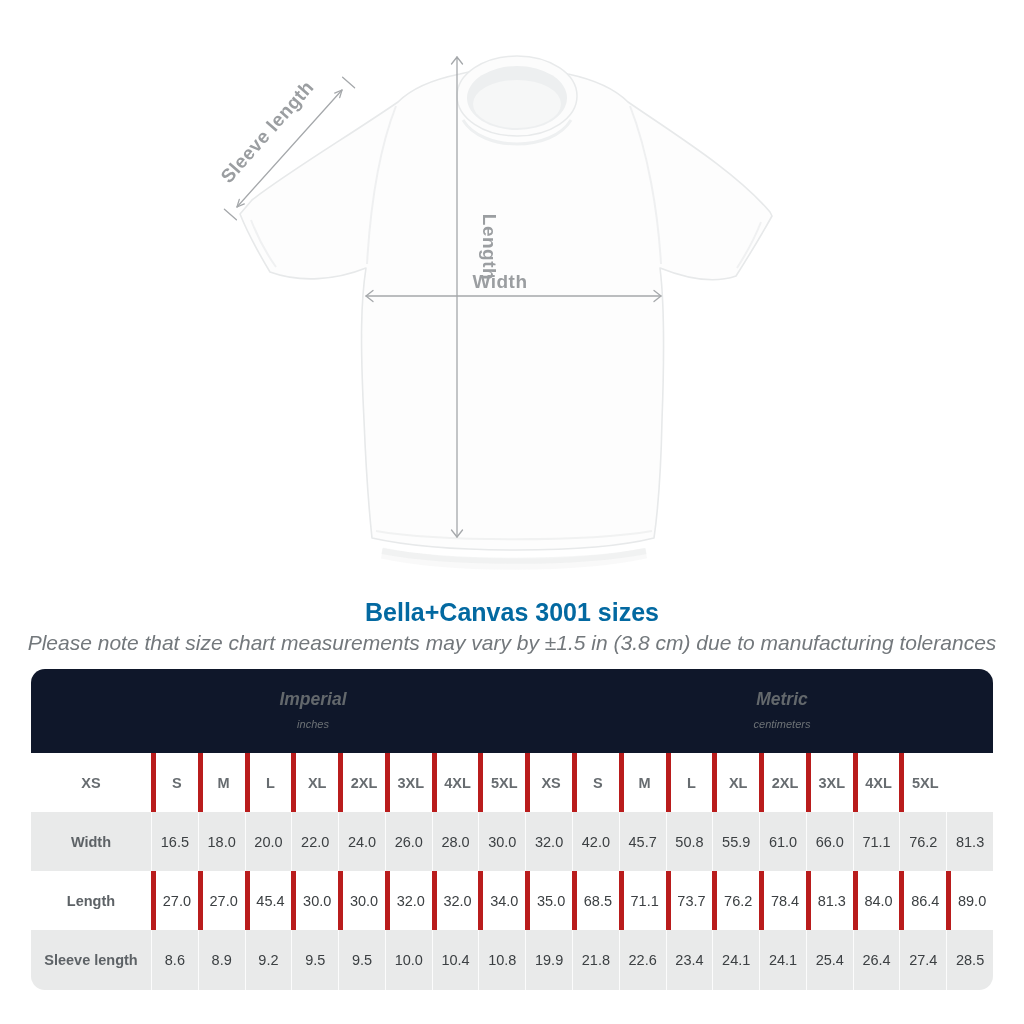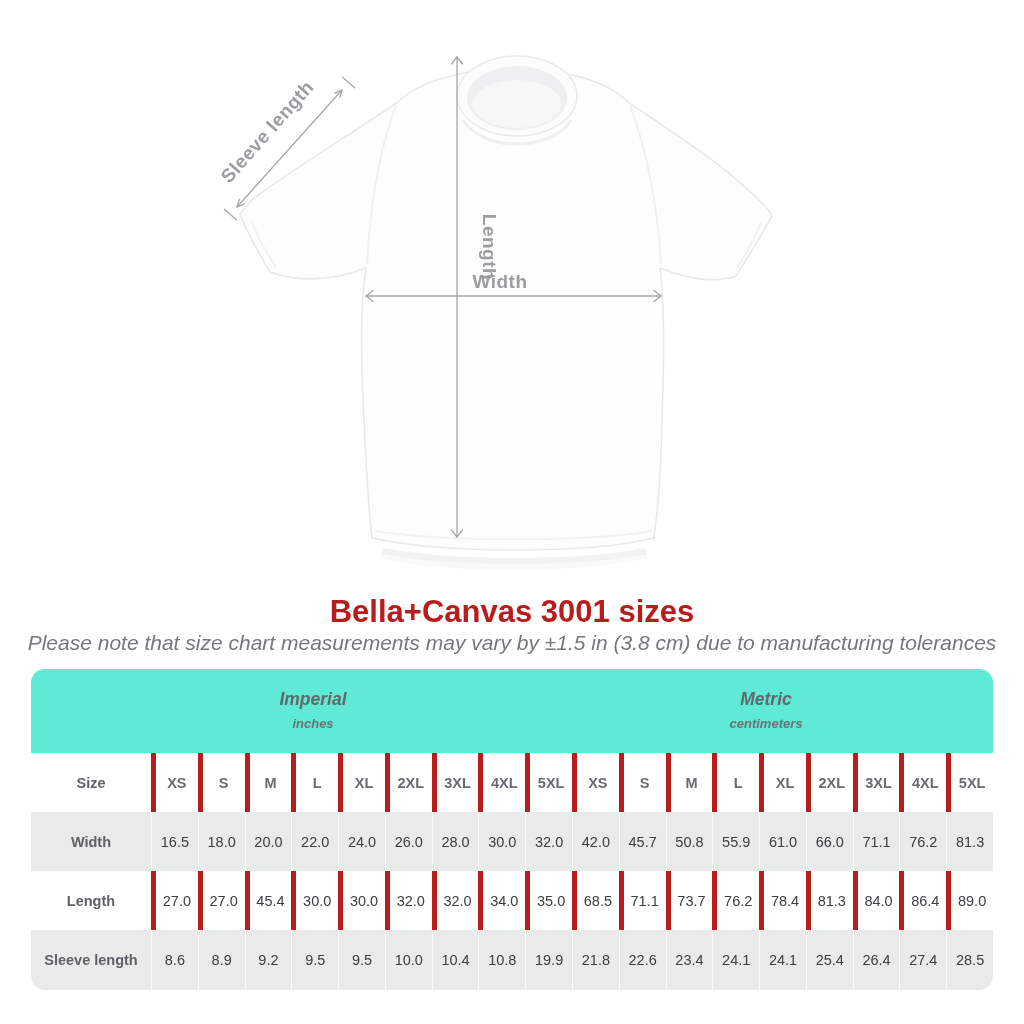--- a/index.html
+++ b/index.html
@@ -6,40 +6,40 @@
   body{
     width:1024px;height:1024px;overflow:hidden;background:#ffffff;
     font-family:"Liberation Sans","DejaVu Sans",sans-serif;
     -webkit-font-smoothing:antialiased;
   }
   .illustration{position:relative;width:1024px;height:592px;}
   .illustration svg{display:block;}
 
   .page-title{
     margin:6px 0 8px 0;text-align:center;
-    font-size:31px;font-weight:700;color:#b91c1c;line-height:28px;
+    font-size:25px;font-weight:700;color:#0369a1;line-height:28px;
   }
   .page-subtitle{
     margin:8px 0 0 0;text-align:center;
     font-size:21px;font-style:italic;color:#73787c;line-height:18px;
   }
 
   .size-table{
     position:relative;width:962px;margin:17px 0 0 31px;
     font-size:14.5px;color:#3c4043;
   }
   .band{
-    position:relative;height:84px;background:#5eead4;
+    position:relative;height:84px;background:#0f172a;
     border-radius:14px 14px 0 0;
   }
   .sec{position:absolute;top:20px;transform:translateX(-50%);text-align:center;white-space:nowrap;}
   .sec-imperial{left:282px;}
-  .sec-metric{left:735px;}
+  .sec-metric{left:751px;}
   .sec .sec-name{font-style:italic;font-weight:700;font-size:17.5px;color:#63686c;line-height:20px;}
-  .sec .sec-unit{font-style:italic;font-size:13px;color:#6d7276;margin-top:7px;line-height:16px;font-weight:bold;}
+  .sec .sec-unit{font-style:italic;font-size:11px;color:#6d7276;margin-top:7px;line-height:16px;}
 
   .trow{display:grid;grid-template-columns:120px repeat(18,1fr);height:59px;}
   .trow-white{background:#ffffff;}
   .trow-gray{background:#e9eaea;}
   .trow-last{height:60px;border-radius:0 0 14px 14px;}
   .trow-last .cell:first-child{border-radius:0 0 0 14px;}
   .trow-last .cell:last-child{border-radius:0 0 14px 0;}
   .cell{display:flex;align-items:center;justify-content:center;min-width:0;}
   .trow-white .cell + .cell{border-left:5px solid #b91c1c;}
   .trow-gray  .cell + .cell{border-left:1px solid rgba(255,255,255,0.85);}
@@ -131,21 +131,20 @@
       <div class="sec-name">Imperial</div>
       <div class="sec-unit">inches</div>
     </div>
     <div class="sec sec-metric">
       <div class="sec-name">Metric</div>
       <div class="sec-unit">centimeters</div>
     </div>
   </div>
 
   <div class="trow trow-white">
-    <div class="cell cell-lbl">Size</div>
     <div class="cell cell-hdr">XS</div>
     <div class="cell cell-hdr">S</div>
     <div class="cell cell-hdr">M</div>
     <div class="cell cell-hdr">L</div>
     <div class="cell cell-hdr">XL</div>
     <div class="cell cell-hdr">2XL</div>
     <div class="cell cell-hdr">3XL</div>
     <div class="cell cell-hdr">4XL</div>
     <div class="cell cell-hdr">5XL</div>
     <div class="cell cell-hdr">XS</div>

